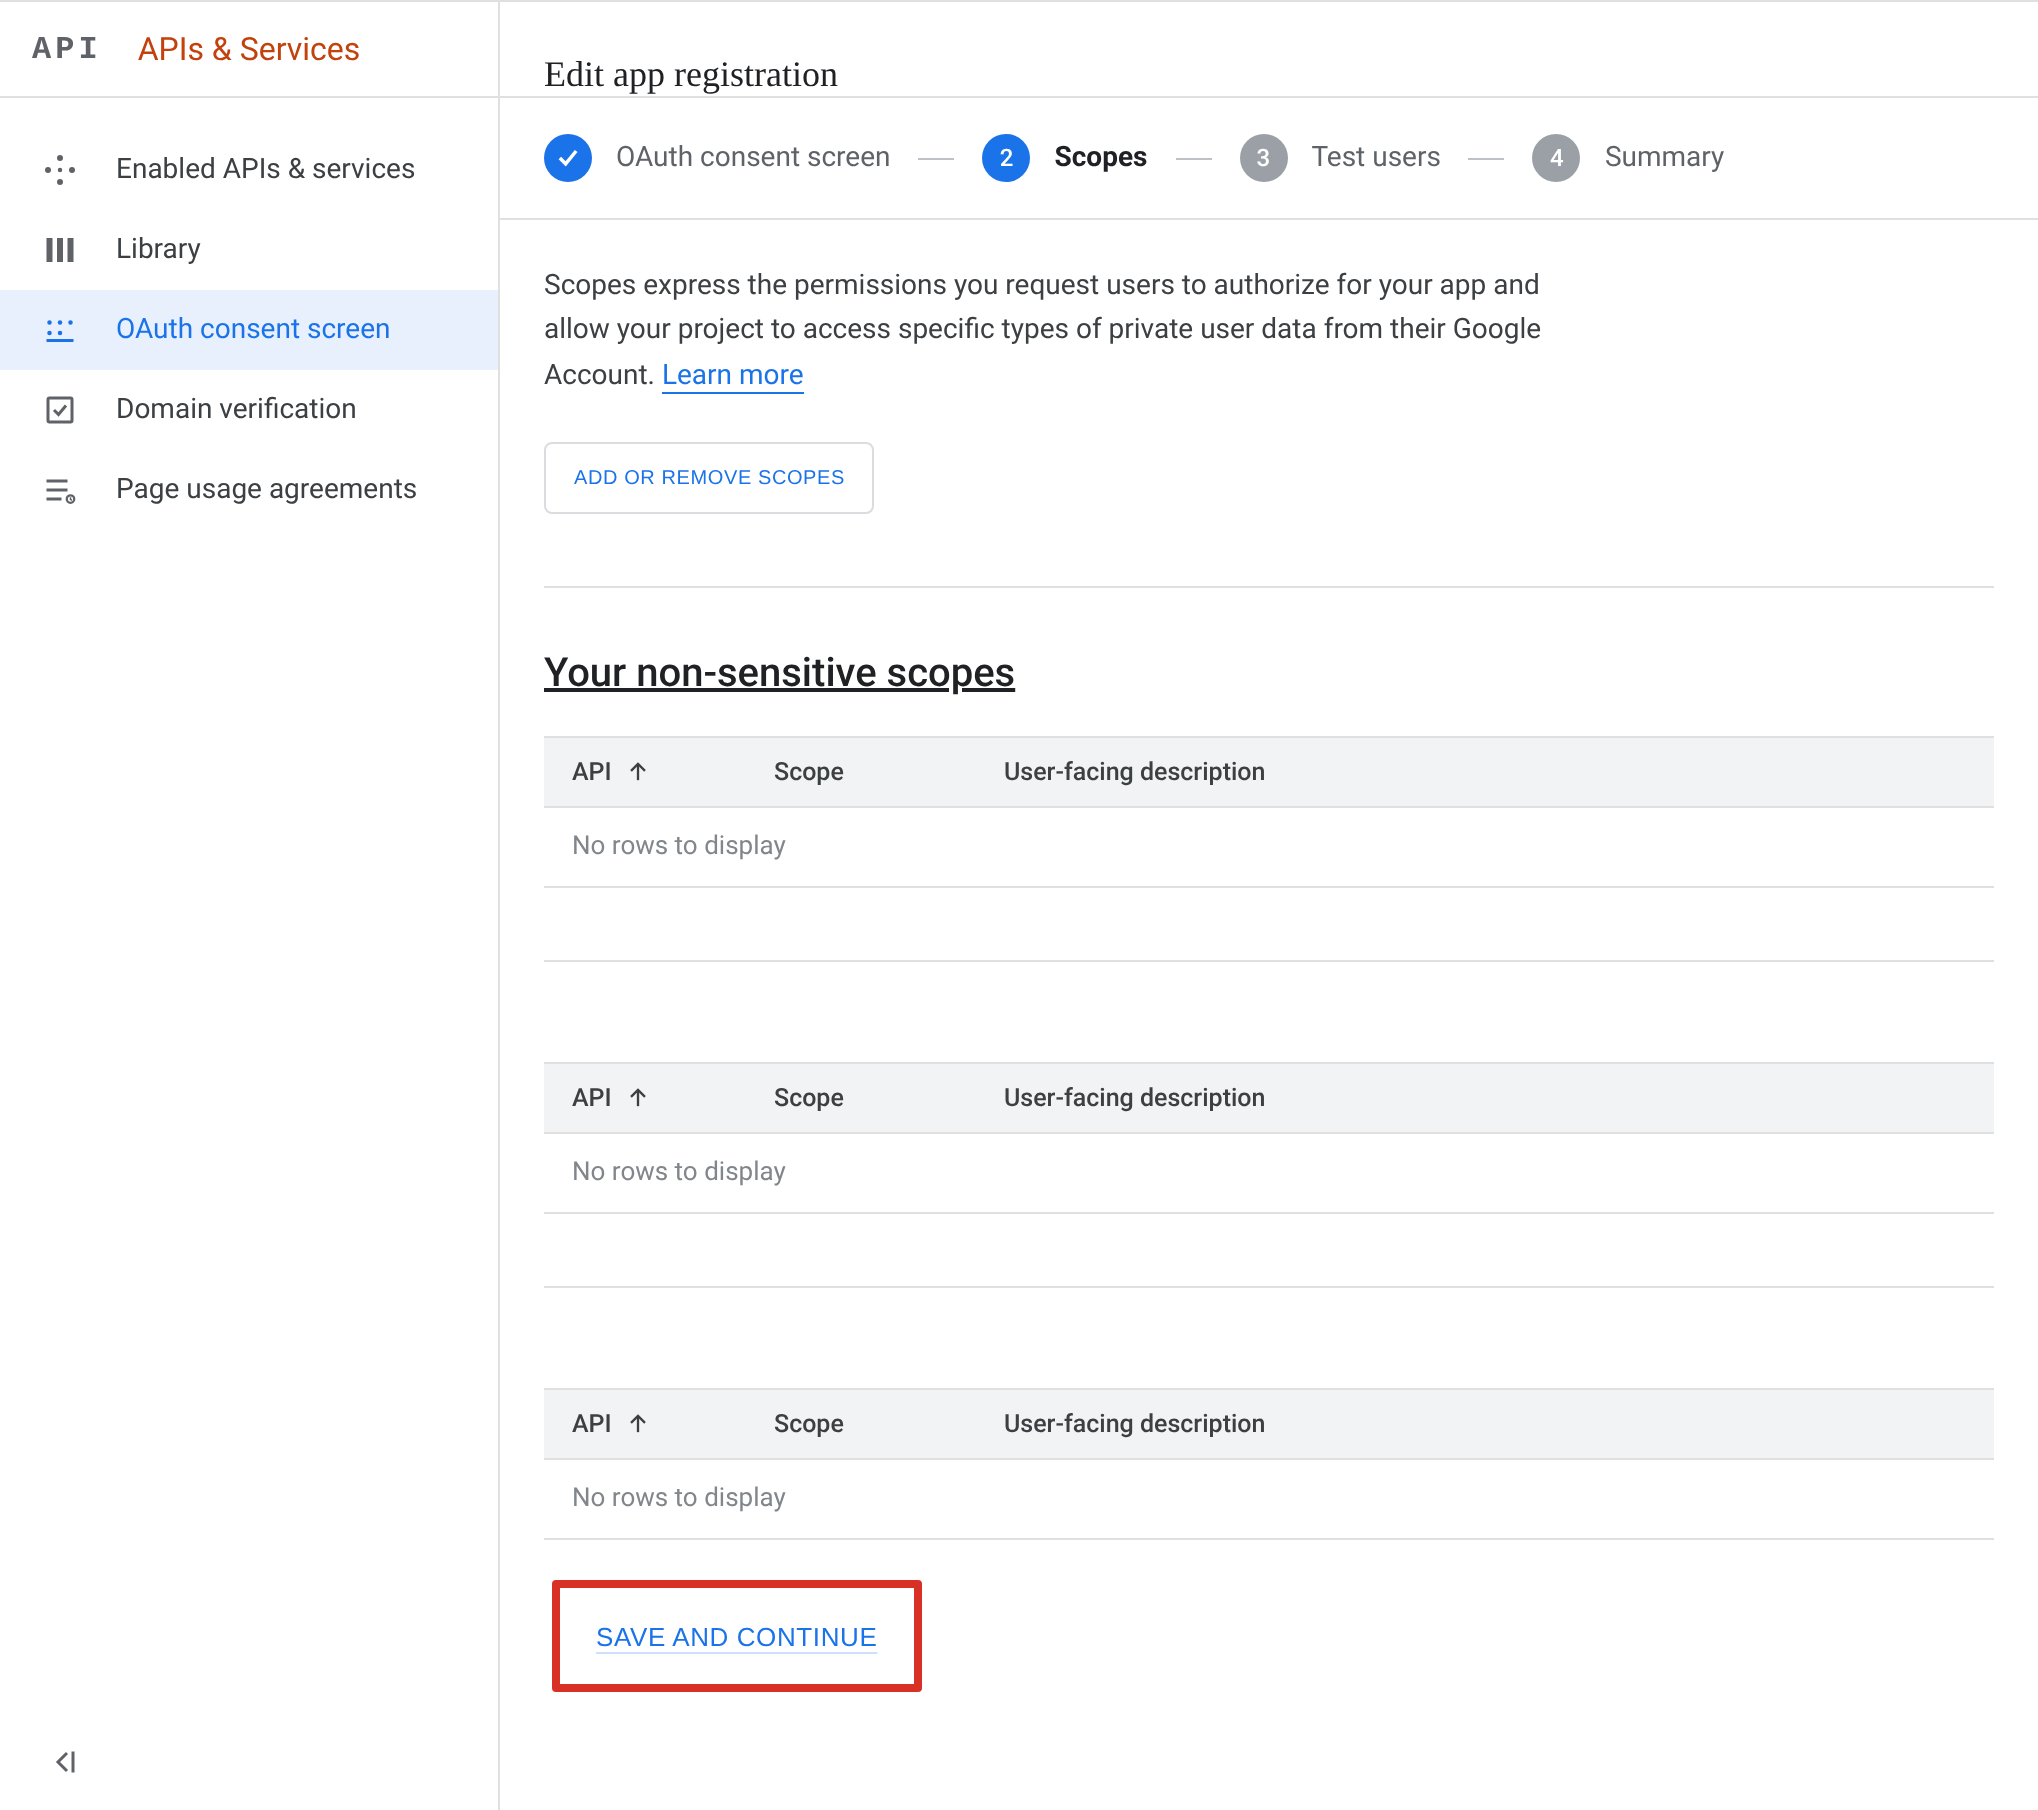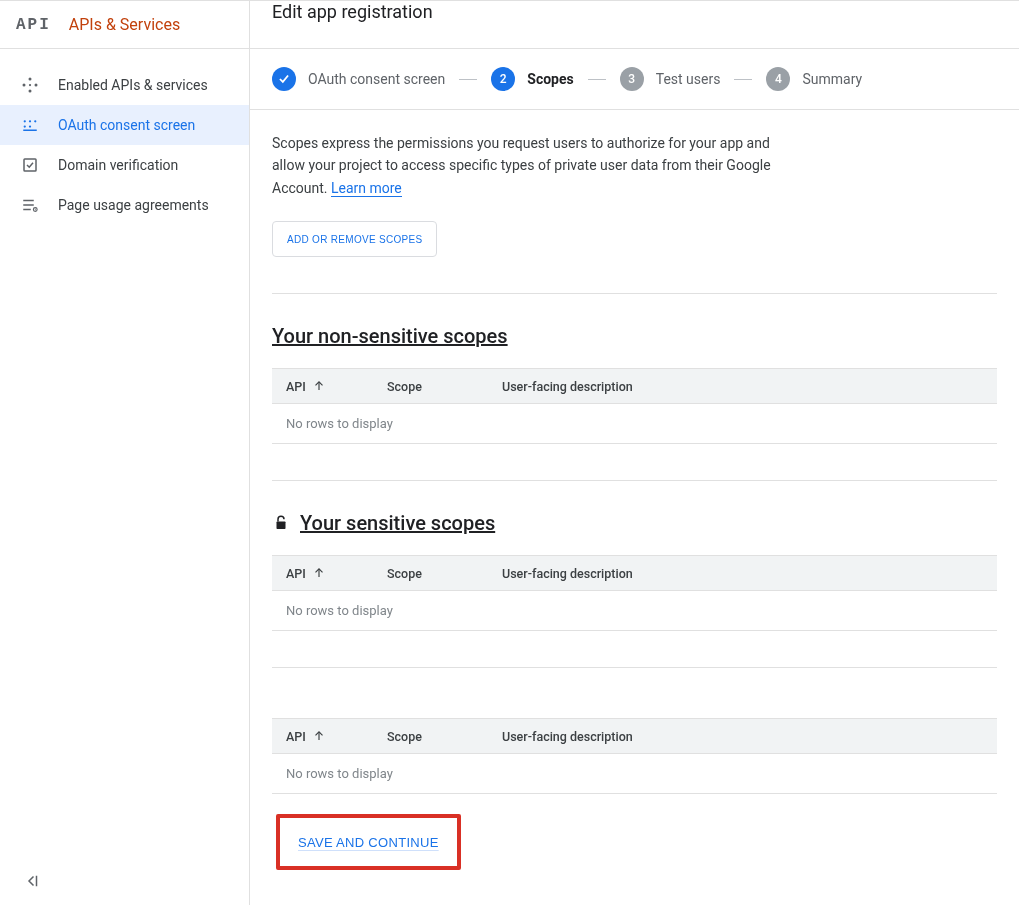--- a/index.html
+++ b/index.html
@@ -12,21 +12,21 @@
   .product-title { font-size:16px; color:#c2410c; font-weight:400; }
   .nav { padding-top:16px; flex:1; }
   .nav-item { display:flex; align-items:center; gap:18px; padding:0 20px; height:40px; font-size:14px; color:#3c4043; cursor:pointer;}
   .nav-item .icon { width:20px; height:20px; display:flex; align-items:center; justify-content:center; color:#5f6368; }
   .nav-item.active { background:#e8f0fe; color:#1a73e8; }
   .nav-item.active .icon { color:#1a73e8; }
   .sidebar-footer { padding:12px 20px; }
   .collapse-btn { width:24px; height:24px; display:flex; align-items:center; justify-content:center; color:#5f6368; cursor:pointer;}
   
   .main { flex:1; display:flex; flex-direction:column; overflow:hidden;}
-  .main-header { height:48px; display:flex; align-items:flex-start; padding:0 22px; border-bottom:1px solid #e0e0e0;}
+  .main-header { height:48px; display:flex; align-items:flex-end; padding:0 22px; border-bottom:1px solid #e0e0e0;font-family:Liberation Serif, serif;}
   .page-title { font-size:18px; color:#202124; font-weight:400;}
   .content { overflow:auto; flex:1;}
   
   .stepper-bar { display:flex; align-items:center; gap:14px; padding:18px 22px; border-bottom:1px solid #e0e0e0;}
   .step { display:flex; align-items:center; gap:12px; }
   .step-circle { width:24px; height:24px; border-radius:50%; display:flex; align-items:center; justify-content:center; font-size:12px; color:#fff; font-weight:500;}
   .step-circle.done { background:#1a73e8; }
   .step-circle.current { background:#1a73e8; }
   .step-circle.future { background:#9aa0a6; }
   .step-label { font-size:14px; color:#5f6368; }
@@ -68,20 +68,30 @@
           <svg width="18" height="18" viewBox="0 0 24 24" fill="currentColor">
               <circle cx="12" cy="4" r="2"></circle>
               <circle cx="4" cy="12" r="2"></circle>
               <circle cx="20" cy="12" r="2"></circle>
               <circle cx="12" cy="20" r="2"></circle>
               <circle cx="12" cy="12" r="1.5"></circle>
             </svg>
         </span>
         <span>Enabled APIs &amp; services</span>
       </div>
+      <div class="nav-item">
+        <span class="icon">
+          <svg width="18" height="18" viewBox="0 0 24 24" fill="currentColor">
+              <rect x="3" y="4" width="4" height="16"></rect>
+              <rect x="10" y="4" width="4" height="16"></rect>
+              <rect x="17" y="4" width="4" height="16"></rect>
+            </svg>
+        </span>
+        <span>Library</span>
+      </div>
       <div class="nav-item active">
         <span class="icon">
           <svg width="18" height="18" viewBox="0 0 24 24" fill="currentColor">
               <circle cx="5" cy="7" r="1.5"></circle>
               <circle cx="12" cy="7" r="1.5"></circle>
               <circle cx="19" cy="7" r="1.5"></circle>
               <circle cx="5" cy="14" r="1.5"></circle>
               <circle cx="12" cy="14" r="1.5"></circle>
               <rect x="3" y="18" width="18" height="2"></rect>
             </svg>
@@ -156,49 +166,20 @@
         
         <div class="intro">
           <span>Scopes express the permissions you request users to authorize for your app and allow your project to access specific types of private user data from their Google Account. </span><span class="learn-link">Learn more</span>
         </div>
         <button class="outlined-btn">ADD OR REMOVE SCOPES</button>
 
         
         <div class="section">
           <div class="section-title">
             <span>Your non-sensitive scopes</span>
-          </div>
-          <div class="table">
-            <div class="thead">
-              <div class="col-api">
-                <span>API</span>
-                <span>
-                    <svg width="14" height="14" viewBox="0 0 24 24" fill="none" stroke="currentColor" stroke-width="2">
-                      <path d="M12 19V5"></path>
-                      <path d="M6 11l6-6 6 6"></path>
-                    </svg>
-                  </span>
-              </div>
-              <div class="col-scope">Scope</div>
-              <div class="col-desc">User-facing description</div>
-            </div>
-            <div class="empty-row">No rows to display</div>
-          </div>
-        </div>
-
-        
-        <div class="section">
-          <div class="section-title">
-            <span>
-              <svg width="18" height="18" viewBox="0 0 24 24" fill="currentColor">
-                  <rect x="6" y="10" width="12" height="10" rx="1"></rect>
-                  <path d="M8 10V7a4 4 0 0 1 8 0" fill="none" stroke="currentColor" stroke-width="2"></path>
-                </svg>
-            </span>
-            <span>Your sensitive scopes</span>
           </div>
           <div class="table">
             <div class="thead">
               <div class="col-api">
                 <span>API</span>
                 <span>
                     <svg width="14" height="14" viewBox="0 0 24 24" fill="none" stroke="currentColor" stroke-width="2">
                       <path d="M12 19V5"></path>
                       <path d="M6 11l6-6 6 6"></path>
                     </svg>
@@ -225,20 +206,40 @@
                   </span>
               </div>
               <div class="col-scope">Scope</div>
               <div class="col-desc">User-facing description</div>
             </div>
             <div class="empty-row">No rows to display</div>
           </div>
         </div>
 
         
+        <div class="section">
+          <div class="table">
+            <div class="thead">
+              <div class="col-api">
+                <span>API</span>
+                <span>
+                    <svg width="14" height="14" viewBox="0 0 24 24" fill="none" stroke="currentColor" stroke-width="2">
+                      <path d="M12 19V5"></path>
+                      <path d="M6 11l6-6 6 6"></path>
+                    </svg>
+                  </span>
+              </div>
+              <div class="col-scope">Scope</div>
+              <div class="col-desc">User-facing description</div>
+            </div>
+            <div class="empty-row">No rows to display</div>
+          </div>
+        </div>
+
+        
         <div class="actions">
           <span class="highlight-box">
             <button class="primary-btn">SAVE AND CONTINUE</button>
           </span>
 
         </div>
       </div>
     </div>
   </div>
 </div>

